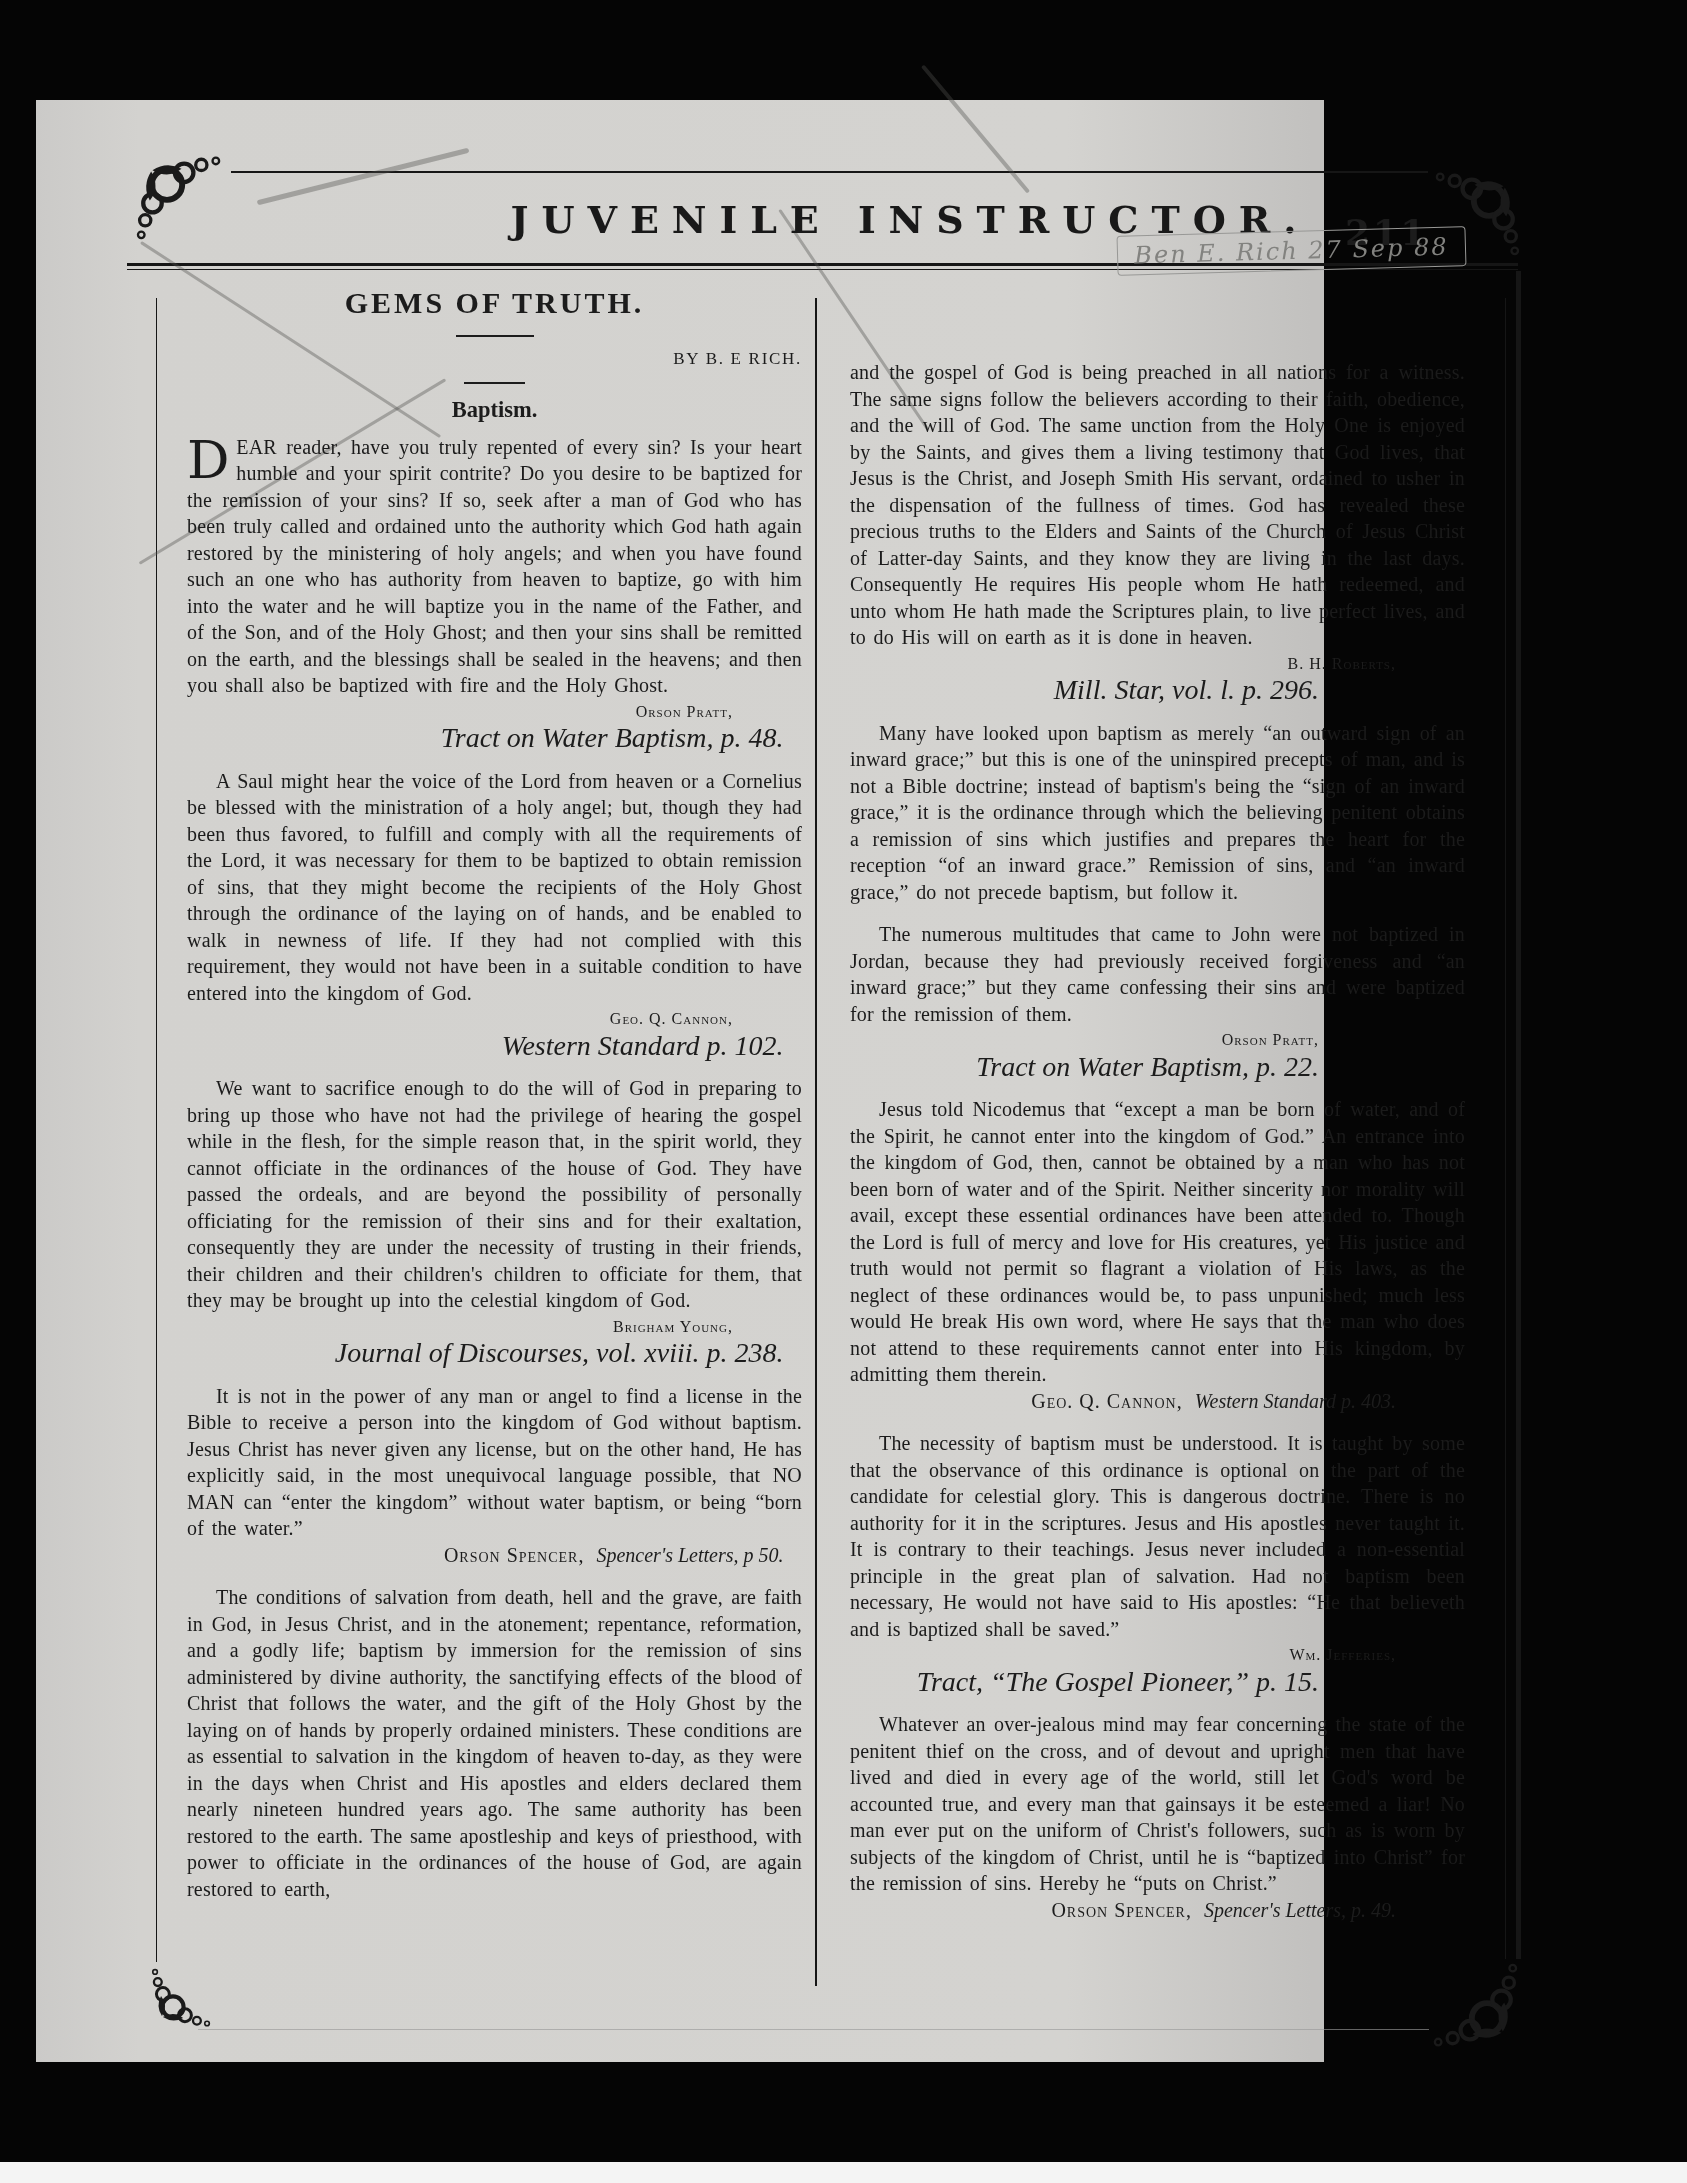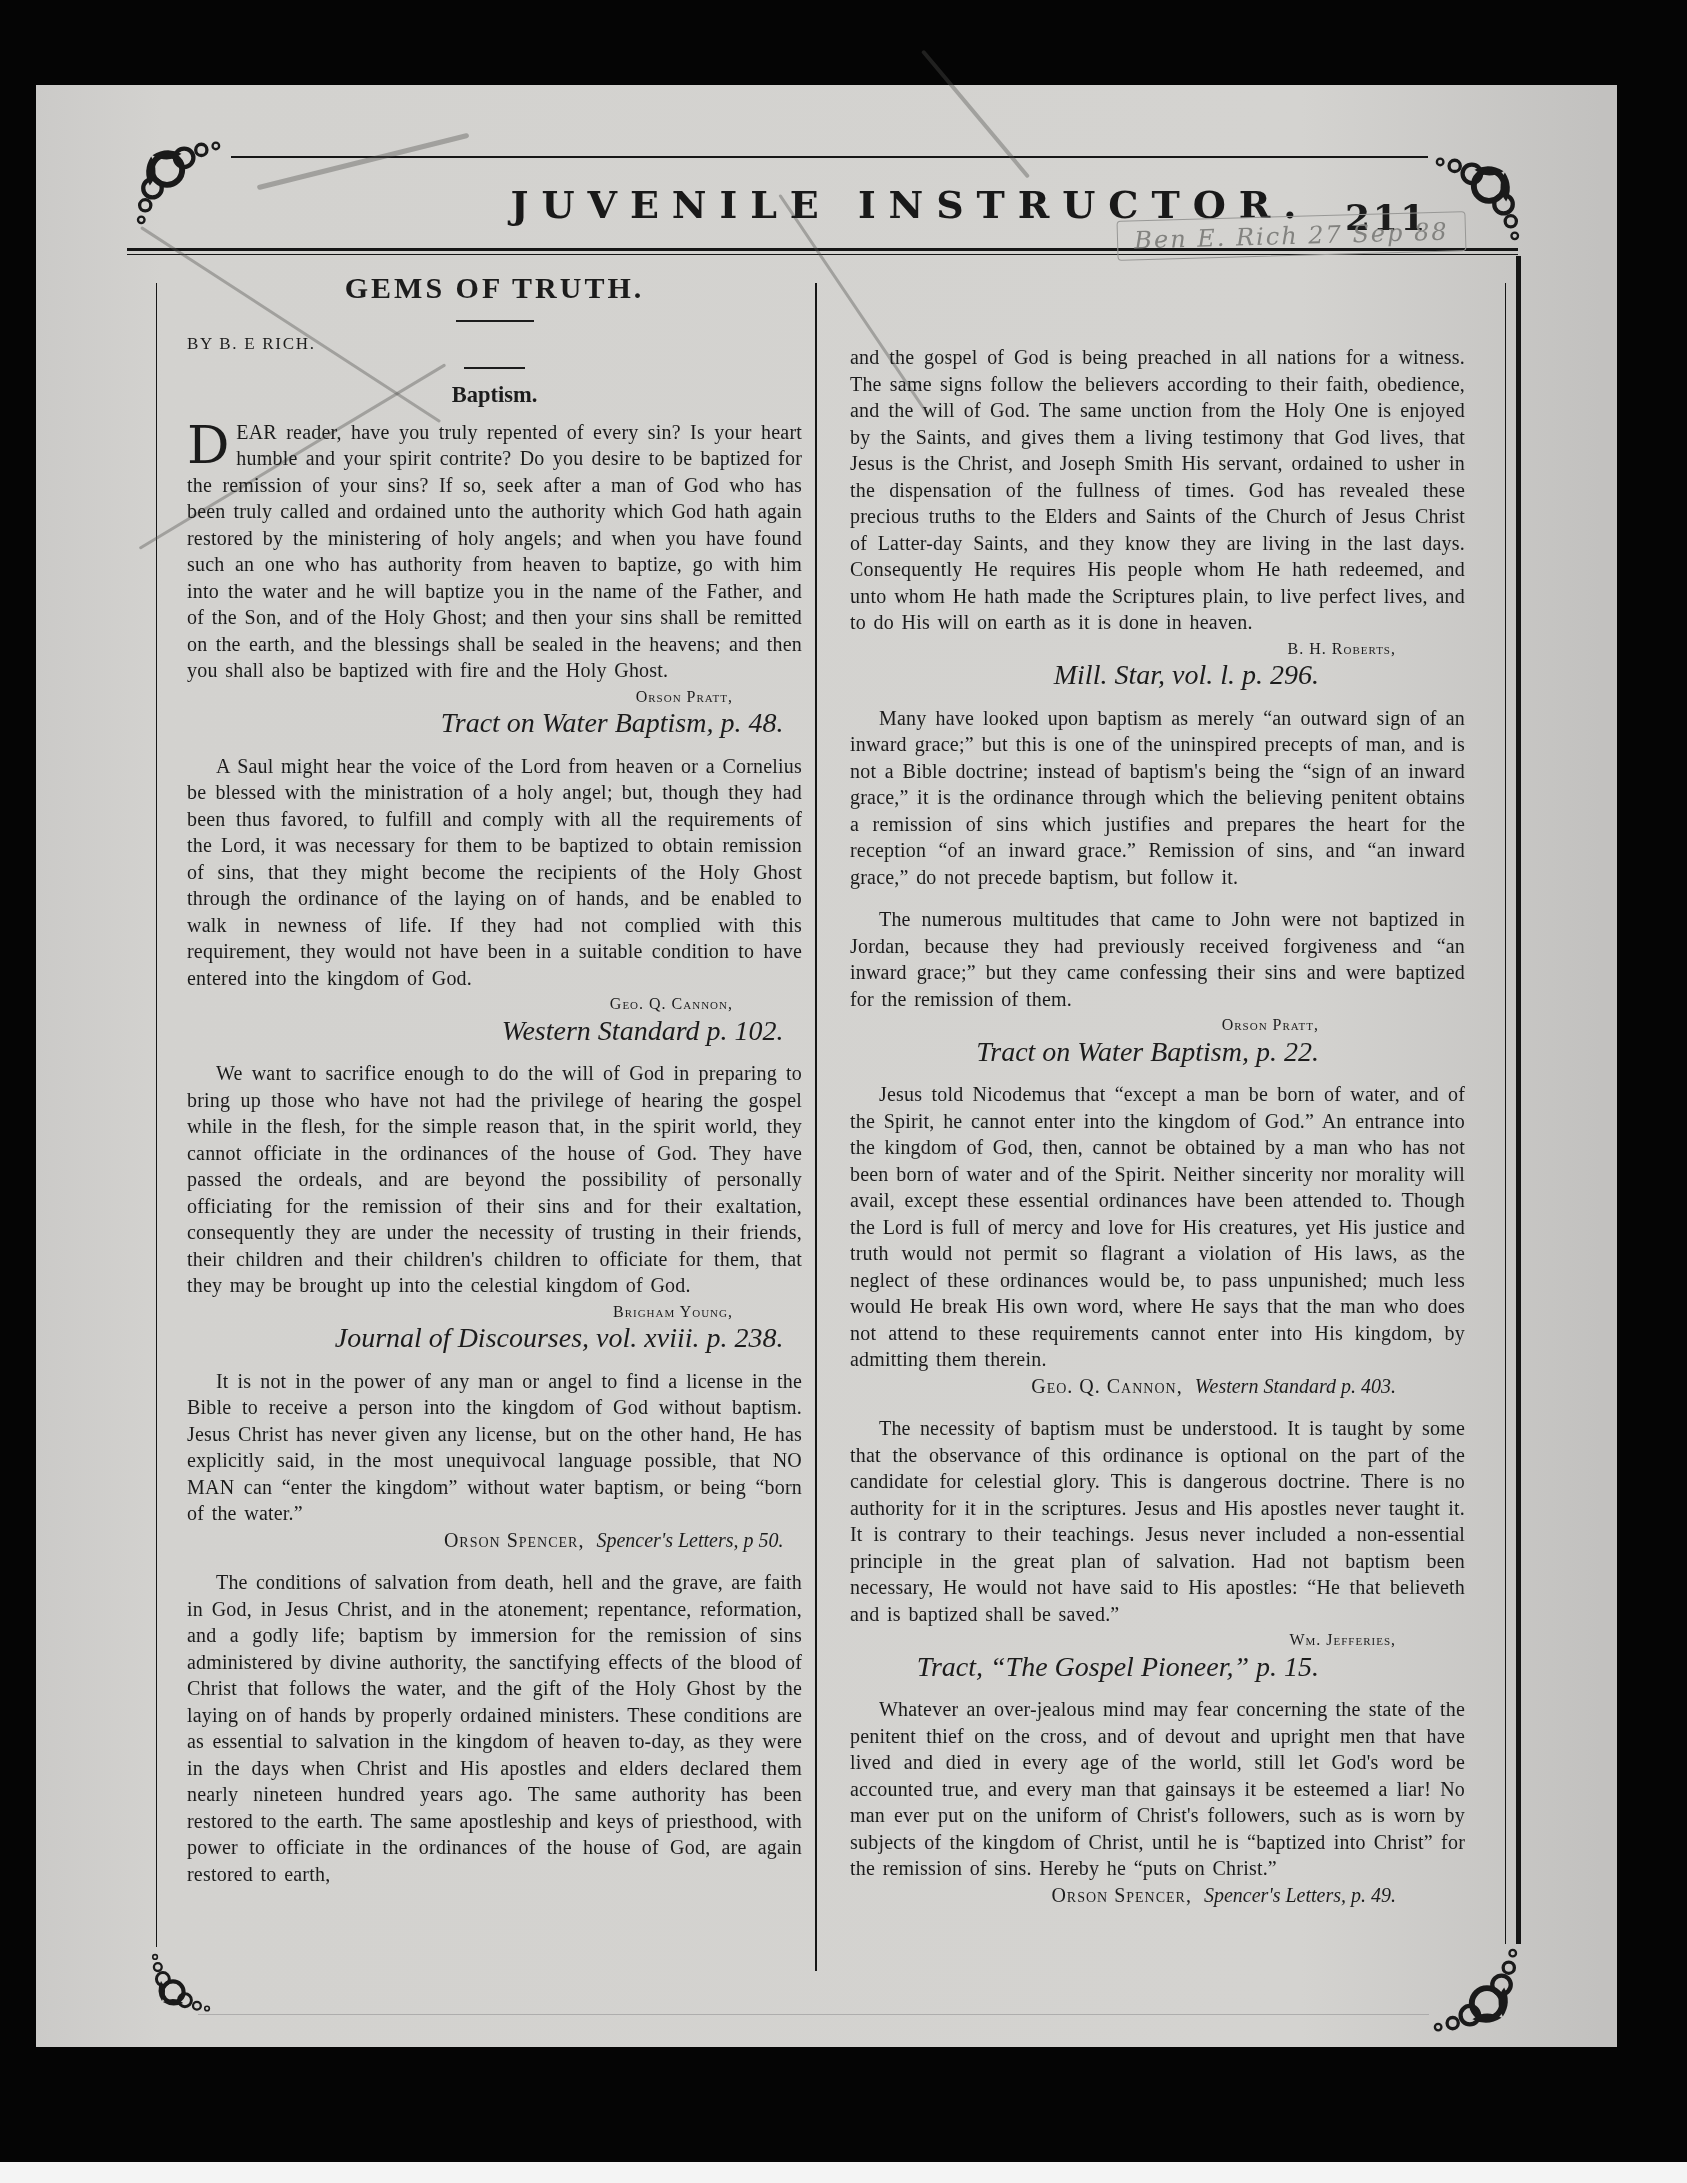--- a/index.html
+++ b/index.html
@@ -3,21 +3,21 @@
 <meta charset="utf-8">
 <style>
   html,body{margin:0;padding:0;}
   body{
     width:1687px;height:2183px;position:relative;overflow:hidden;
     background:#050505;
     font-family:"Liberation Serif","DejaVu Serif",serif;
   }
   .bottom-strip{position:absolute;left:0;bottom:0;width:1687px;height:21px;background:#f4f4f4;}
   .paper{
-    position:absolute;left:36px;top:85px;width:1581px;height:1962px;
+    position:absolute;left:36px;top:100px;width:1288px;height:1962px;
     background:linear-gradient(90deg,#cbcac8 0%,#d3d2cf 8%,#d4d3d0 80%,#c2c1bf 99%);
     color:#1c1c1c;
   }
   
   .rule{position:absolute;background:#161616;}
   .top-rule{left:195px;top:71px;width:1197px;height:2px;}
   .hdr-rule-a{left:91px;top:163px;width:1391px;height:2.6px;}
   .hdr-rule-b{left:91px;top:169px;width:1391px;height:1.3px;}
   .left-border{left:120px;top:198px;width:1.3px;height:1664px;}
   .right-border-thin{left:1469px;top:198px;width:1.3px;height:1661px;}
@@ -55,21 +55,21 @@
   .s4{left:685px;top:218px;width:265px;height:3.3px;transform:rotate(56deg);}
   .s5{left:857px;top:26.5px;width:165px;height:4px;transform:rotate(50deg);}
   
   .columns{position:absolute;left:151px;top:185px;width:1278px;display:flex;}
   .col{width:615px;}
   .col.left{margin-right:48px;}
   .col.right{width:615px;padding-top:74px;box-sizing:border-box;}
   .art-title{text-align:center;font-size:30px;letter-spacing:.1em;font-weight:600;margin:1.3px 0 0 0;}
   .short-rule{width:78px;height:2px;background:#1c1c1c;margin:14.6px auto 12px auto;}
   .short-rule.second{width:61px;margin:13.2px auto 13.2px auto;}
-  .byline{text-align:left;font-size:17px;letter-spacing:.1em;margin-top:9px;}
+  .byline{text-align:right;font-size:17px;letter-spacing:.1em;margin-top:9px;}
   .section-head{text-align:center;font-size:22.5px;font-weight:700;margin:4px 0 10.6px 0;}
   p.body{
     margin:0;font-size:20px;line-height:26.5px;text-align:justify;
     word-spacing:.12em;letter-spacing:.01em;color:#1b1b1b;
   }
   p.body.ind{text-indent:29px;}
   .pblock{margin-bottom:16px;}
   .dropcap{
     float:left;font-size:53px;line-height:44px;padding:4px 6.6px 0 0;
     font-family:"DejaVu Serif",serif;

